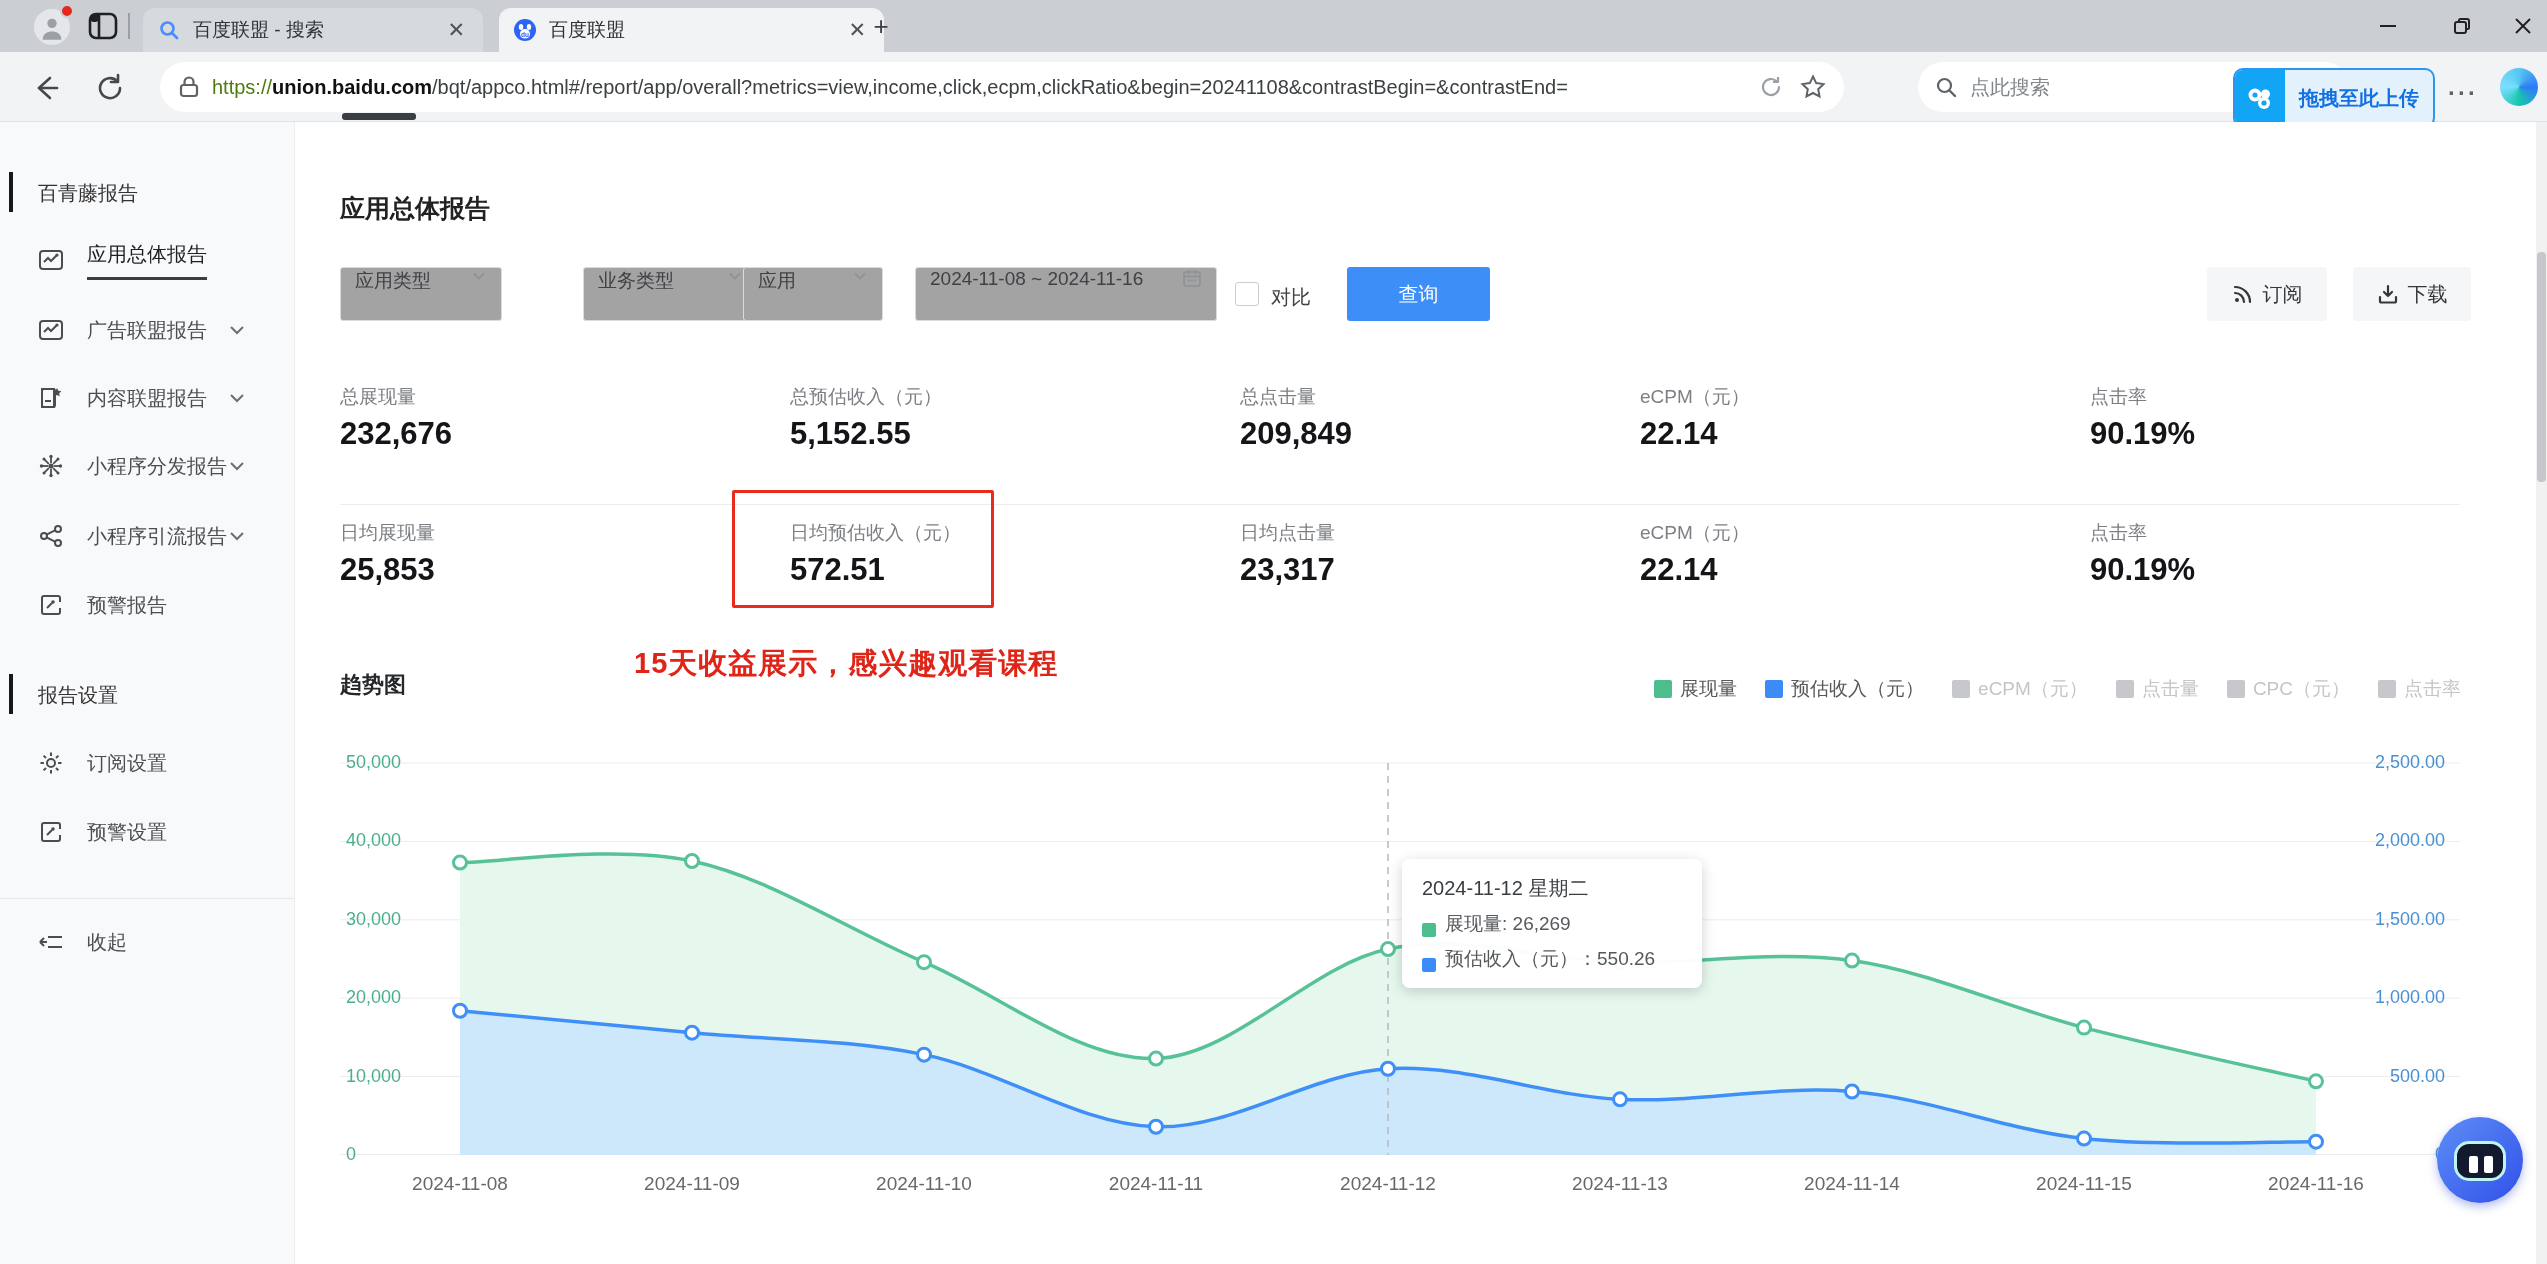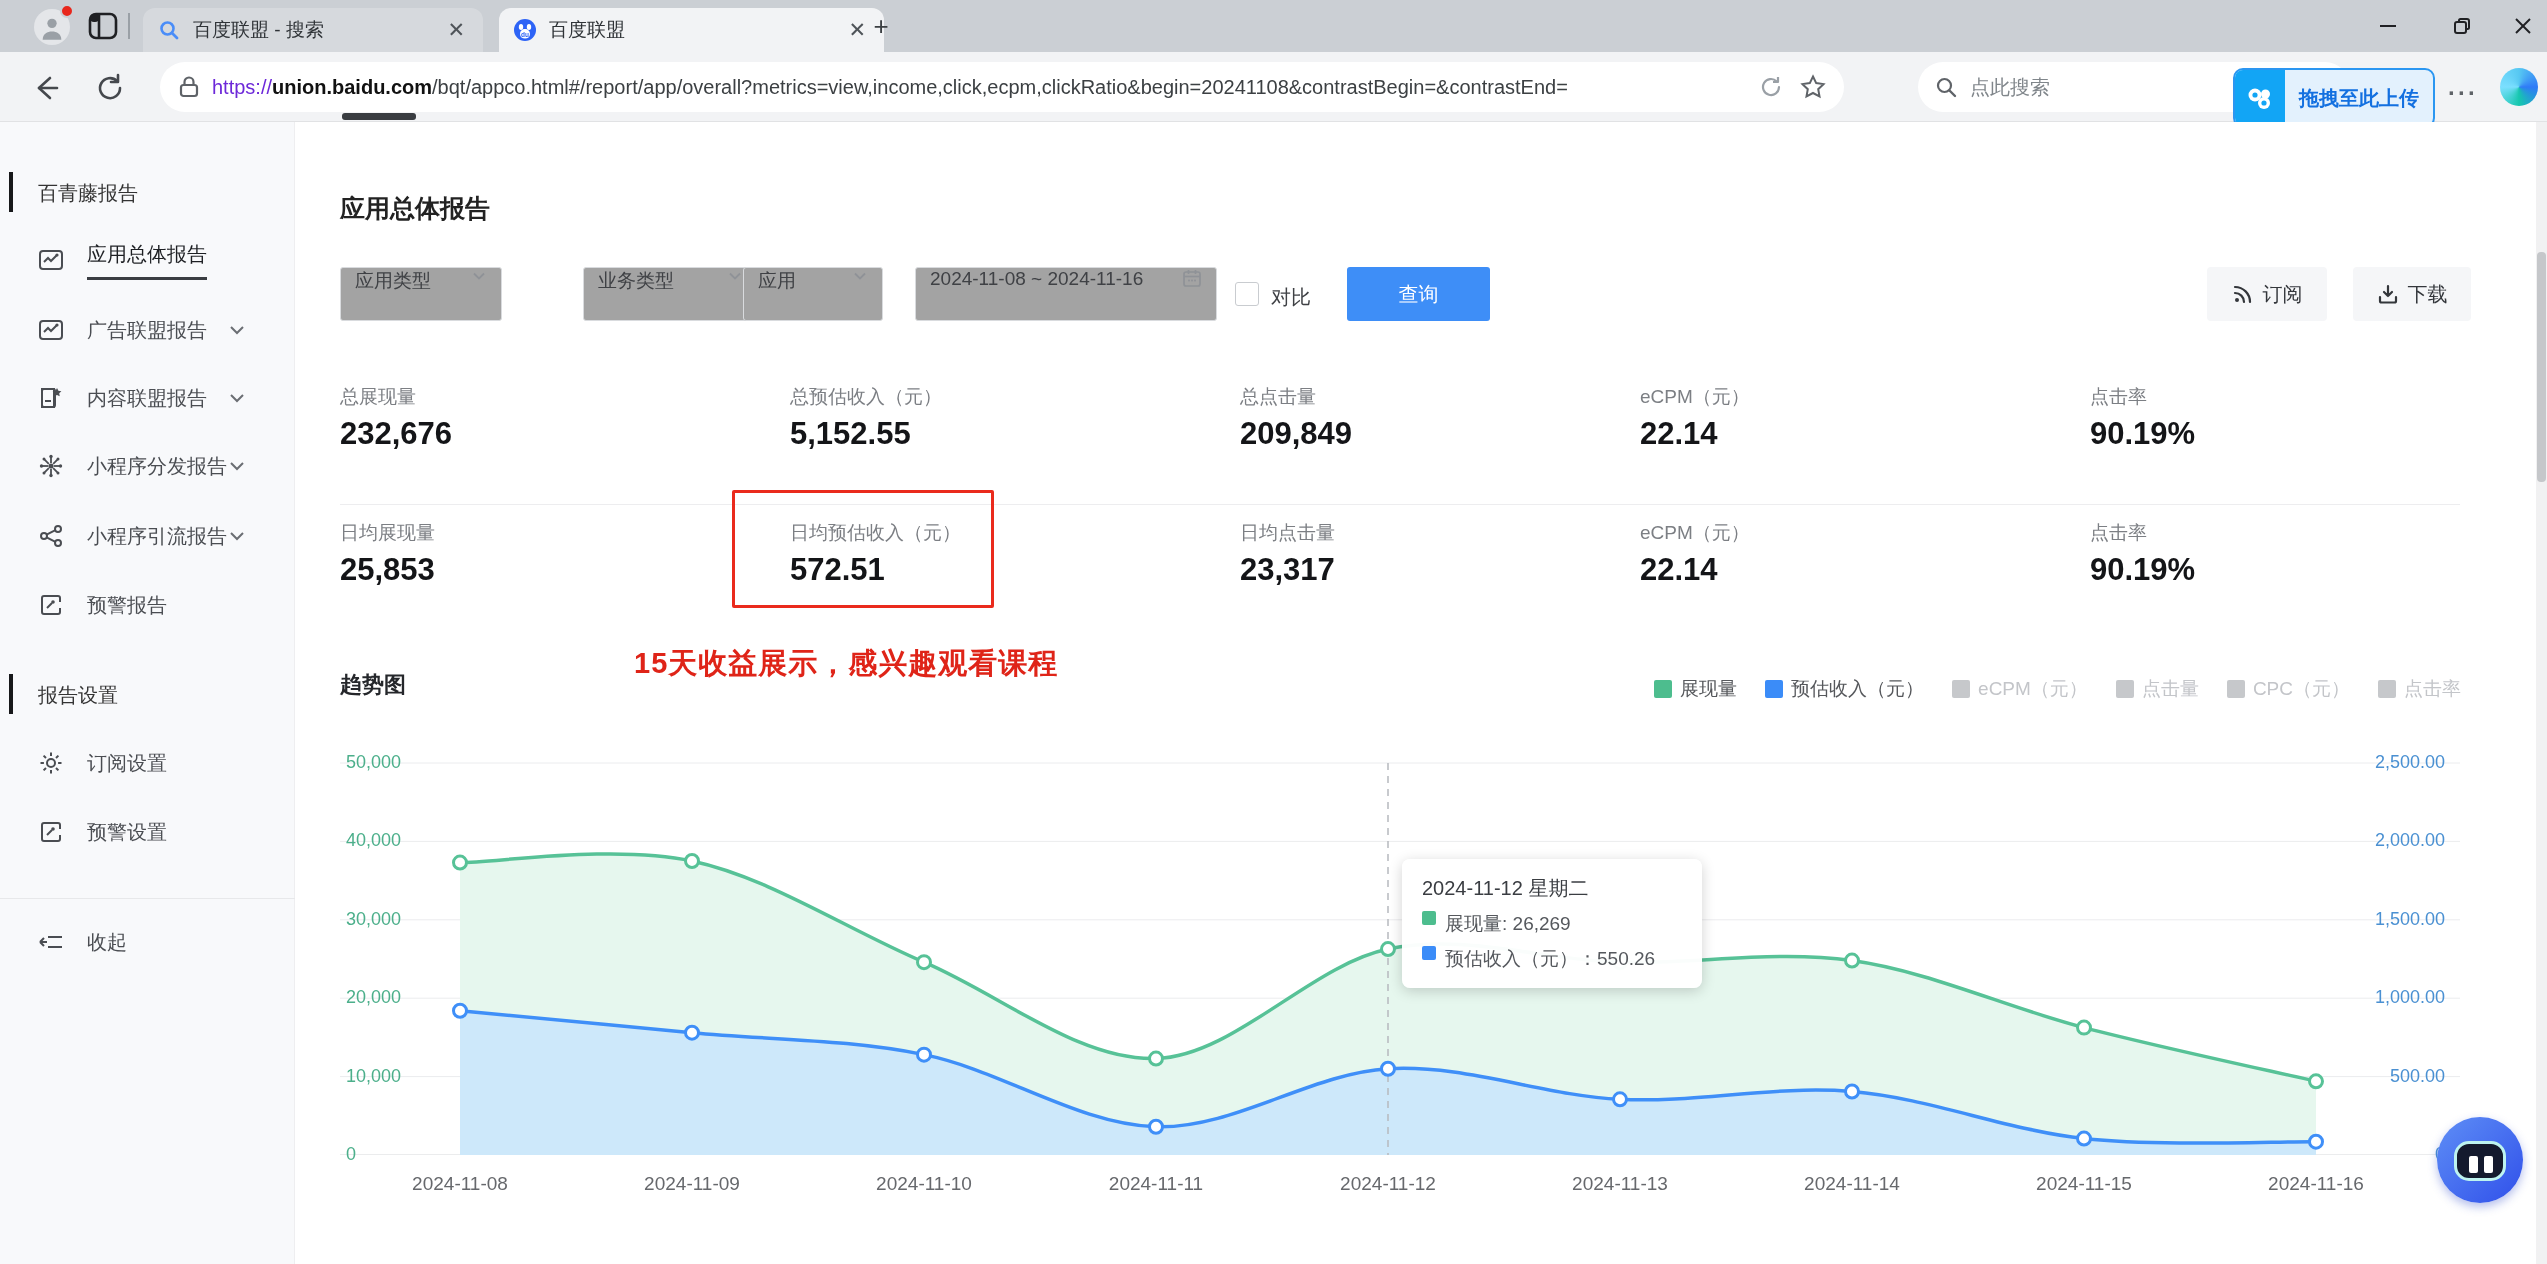--- a/index.html
+++ b/index.html
@@ -21,21 +21,21 @@
   .tab .fav { width:24px; height:24px; margin-right:12px; flex:0 0 auto; }
   .tab .t-title { font-size:19px; color:#2f3337; flex:1 1 auto; white-space:nowrap; overflow:hidden; }
   .tab .t-close { font-size:21px; color:#4f5459; padding:0 4px; cursor:default; }
   .newtab { position:absolute; left:866px; top:12px; width:30px; height:30px; font-size:26px; line-height:28px; text-align:center; color:#3c4043; }
   .winctl { position:absolute; top:0; width:48px; height:52px; display:flex; align-items:center; justify-content:center; color:#202124; }
   
   .toolbar { position:absolute; top:52px; left:0; right:0; height:70px; background:#f2f3f5; border-bottom:1px solid #e1e2e4; }
   .nav-ico { position:absolute; top:20px; width:32px; height:32px; }
   .url-pill { position:absolute; left:160px; top:10px; width:1684px; height:50px; background:#fff; border-radius:25px; display:flex; align-items:center; padding:0 18px; }
   .url-text { font-size:20px; color:#3c4043; white-space:nowrap; overflow:hidden; flex:1 1 auto; margin-left:12px; }
-  .url-text .proto { color:#6d28d9; }
+  .url-text .proto { color:#4d7c0f; }
   .url-text .domain { color:#111; font-weight:bold; }
   .search-pill { position:absolute; left:1918px; top:10px; width:432px; height:50px; background:#fff; border-radius:25px; display:flex; align-items:center; padding:0 16px; }
   .search-pill .ph { font-size:20px; color:#80868b; margin-left:12px; }
   .updrag { position:absolute; left:2233px; top:16px; height:60px; display:flex; align-items:stretch; border:2px solid #2b96f1; border-radius:10px; overflow:hidden; background:#e3f1fd; }
   .updrag .sq { width:50px; background:#12a5f5; display:flex; align-items:center; justify-content:center; }
   .updrag .lbl { display:flex; align-items:center; padding:0 14px; font-size:20px; font-weight:bold; color:#1370e0; }
   .dots3 { position:absolute; left:2448px; top:27px; font-size:24px; letter-spacing:2px; color:#5f6368; font-weight:bold; }
   .copilot { position:absolute; left:2500px; top:16px; width:38px; height:38px; border-radius:50%;
     background:conic-gradient(#57c8f2,#2f7af7,#16c7ae,#7bdfff,#57c8f2); }
   .loadbar { position:absolute; left:342px; top:113px; width:74px; height:7px; background:#3a3d41; border-radius:3px; z-index:5; }
@@ -73,21 +73,21 @@
   .legend-item.off { color:#c3c5c9; }
   .chart { position:absolute; left:45px; top:633px; width:2120px; height:400px; }
   .chart svg { position:absolute; left:0; top:0; }
   .ytick { position:absolute; font-size:18px; white-space:nowrap; }
   .ytick.l { left:6px; color:#4caf8b; }
   .ytick.r { right:15px; color:#4a90d2; text-align:right; }
   .xlabels { position:absolute; left:45px; top:1051px; width:2120px; height:30px; }
   .xlabels span { position:absolute; transform:translateX(-50%); font-size:19px; color:#66686c; white-space:nowrap; }
   .tooltip { position:absolute; left:1062px; top:104px; width:300px; background:rgba(255,255,255,0.97); border-radius:8px; box-shadow:0 3px 14px rgba(0,0,0,0.18); padding:16px 20px; z-index:6; }
   .tooltip .tt-date { font-size:20px; color:#3a3d42; }
-  .tooltip .tt-row { display:flex; align-items:flex-start; margin-top:9px; font-size:19px; color:#55585d; }
+  .tooltip .tt-row { display:flex; align-items:flex-end; margin-top:9px; font-size:19px; color:#55585d; }
   .tooltip .tt-sq { width:14px; height:14px; border-radius:2px; margin-right:9px; flex:0 0 auto; }
   
   .assistant { position:absolute; left:2437px; top:1117px; width:86px; height:86px; border-radius:50%; background:linear-gradient(135deg,#5e8ef6,#3050ea); box-shadow:0 4px 10px rgba(40,70,200,.35); z-index:9; }
   .assistant .face { position:absolute; left:17px; top:24px; width:52px; height:40px; background:#141a2e; border-radius:15px; border:3px solid #bdf3f0; }
   .assistant .eye { position:absolute; top:12px; width:9px; height:17px; background:#fff; border-radius:2px; }
   .scrolltrack { position:absolute; right:0; top:122px; bottom:0; width:11px; background:#f1f1f2; z-index:8; }
   .scrollthumb { position:absolute; right:1px; top:130px; width:9px; height:230px; background:#c5c7ca; border-radius:4px; }
 </style>
 </head>
 <body>

